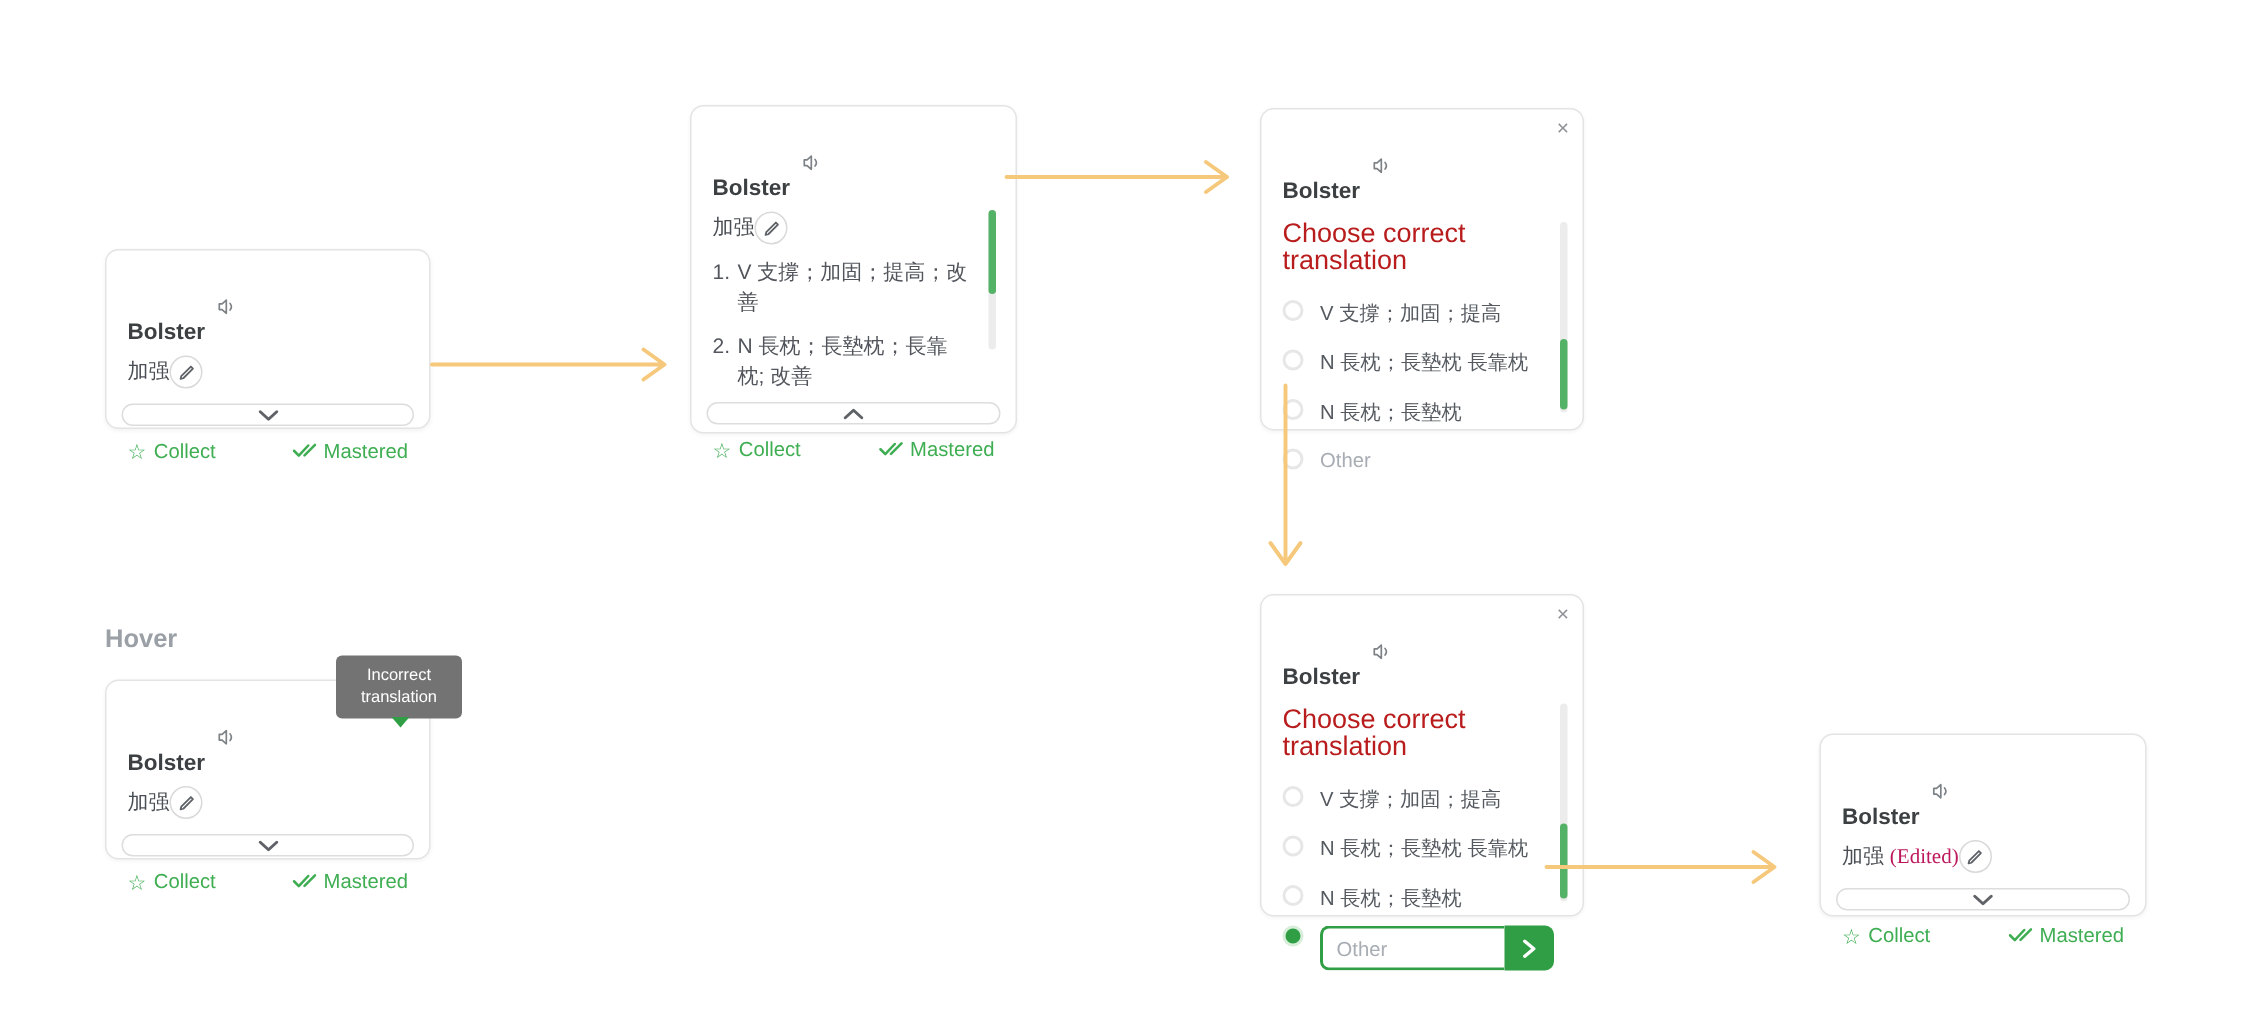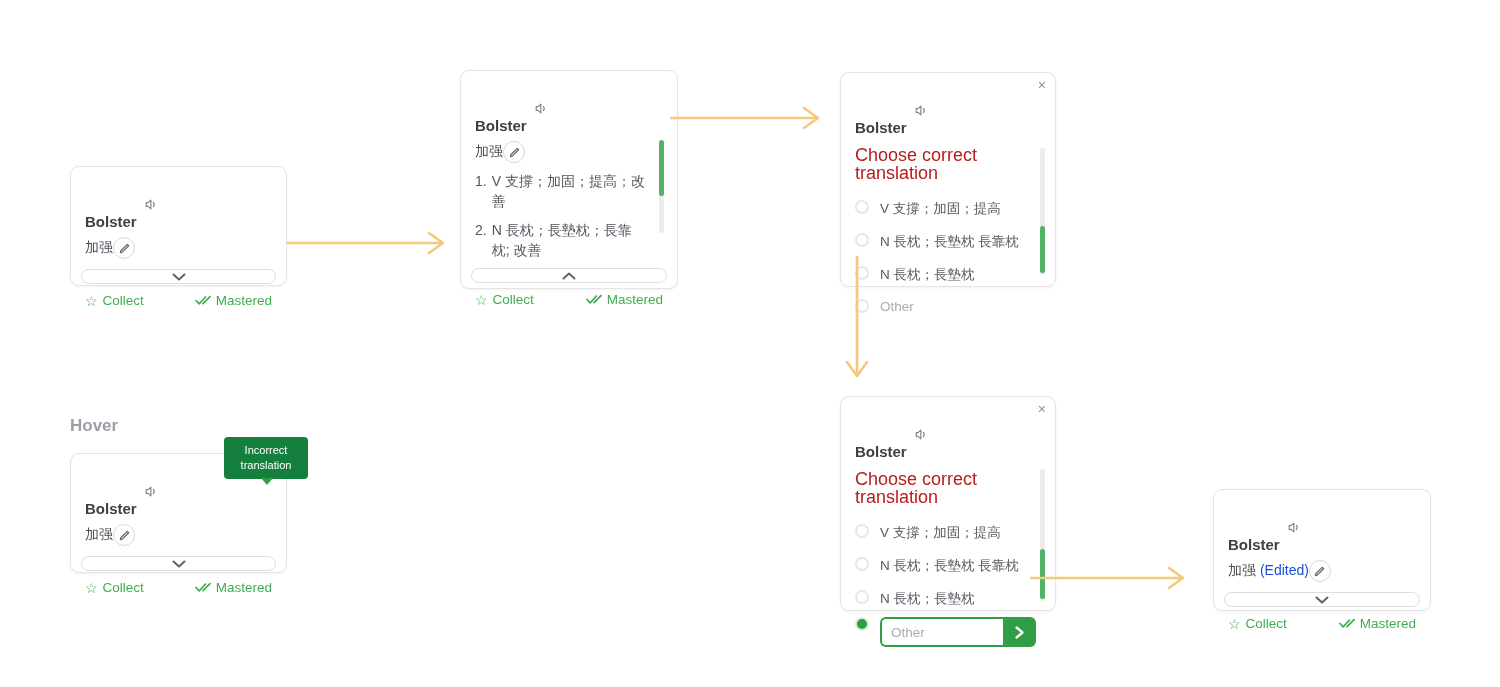--- a/index.html
+++ b/index.html
@@ -10,21 +10,21 @@
   }
   .card {
     position:absolute; background:#fff; border:1px solid #e4e4e4;
     border-radius:9px; box-shadow:0 1px 3px rgba(0,0,0,.05);
     padding:12px 14px;
   }
   .card-header { display:flex; align-items:center; gap:7px; }
   .term { font-size:15px; font-weight:bold; color:#3c4043;margin-top:34px; }
   .word-row { display:flex; align-items:center; margin-top:7px; height:22px; }
   .translation { font-size:14px; color:#4a4f55; }
-  .edited-tag { color:#1d4ed8; }
+  .edited-tag { color:#be185d;font-family:Liberation Serif, serif; }
   .edit-btn {
     width:22px; height:22px; border-radius:50%; border:1px solid #d9d9d9; background:#fff;
     display:flex; align-items:center; justify-content:center; cursor:pointer; flex:none;
   }
   .pill {
     height:15px; border:1px solid #ddd; border-radius:999px; background:#fff;
     display:flex; align-items:center; justify-content:center;
     margin:10px -4px 0; position:relative; cursor:pointer;
   }
   .card-footer { display:flex; justify-content:space-between; margin-top:9px; }
@@ -53,21 +53,21 @@
   }
   .other-input::placeholder { color:#a7adb3; }
   .submit-btn {
     width:33px; background:#2f9e44; border:none; border-radius:0 6px 6px 0;
     display:flex; align-items:center; justify-content:center; cursor:pointer;
   }
   .scroll-track { position:absolute; width:5px; border-radius:3px; background:#ececec; }
   .scroll-thumb { position:absolute; width:5px; border-radius:3px; background:#54b266; left:0; }
   .hover-label { position:absolute; left:70px; top:416px; font-size:17px; font-weight:bold; color:#9aa0a6; }
   .tooltip {
-    position:absolute; left:224px; top:437px; width:84px; background:#15803d;
+    position:absolute; left:224px; top:437px; width:84px; background:#737373;
     color:#fff; font-size:11px; line-height:1.35; text-align:center;
     padding:6px 5px; border-radius:4px; z-index:6;
   }
   .tooltip::after {
     content:""; position:absolute; bottom:-6px; left:37px;
     border-left:6px solid transparent; border-right:6px solid transparent;
     border-top:7px solid #2f9e44;
   }
   .arrows { position:absolute; left:0; top:0; z-index:5; pointer-events:none; }
 </style>

